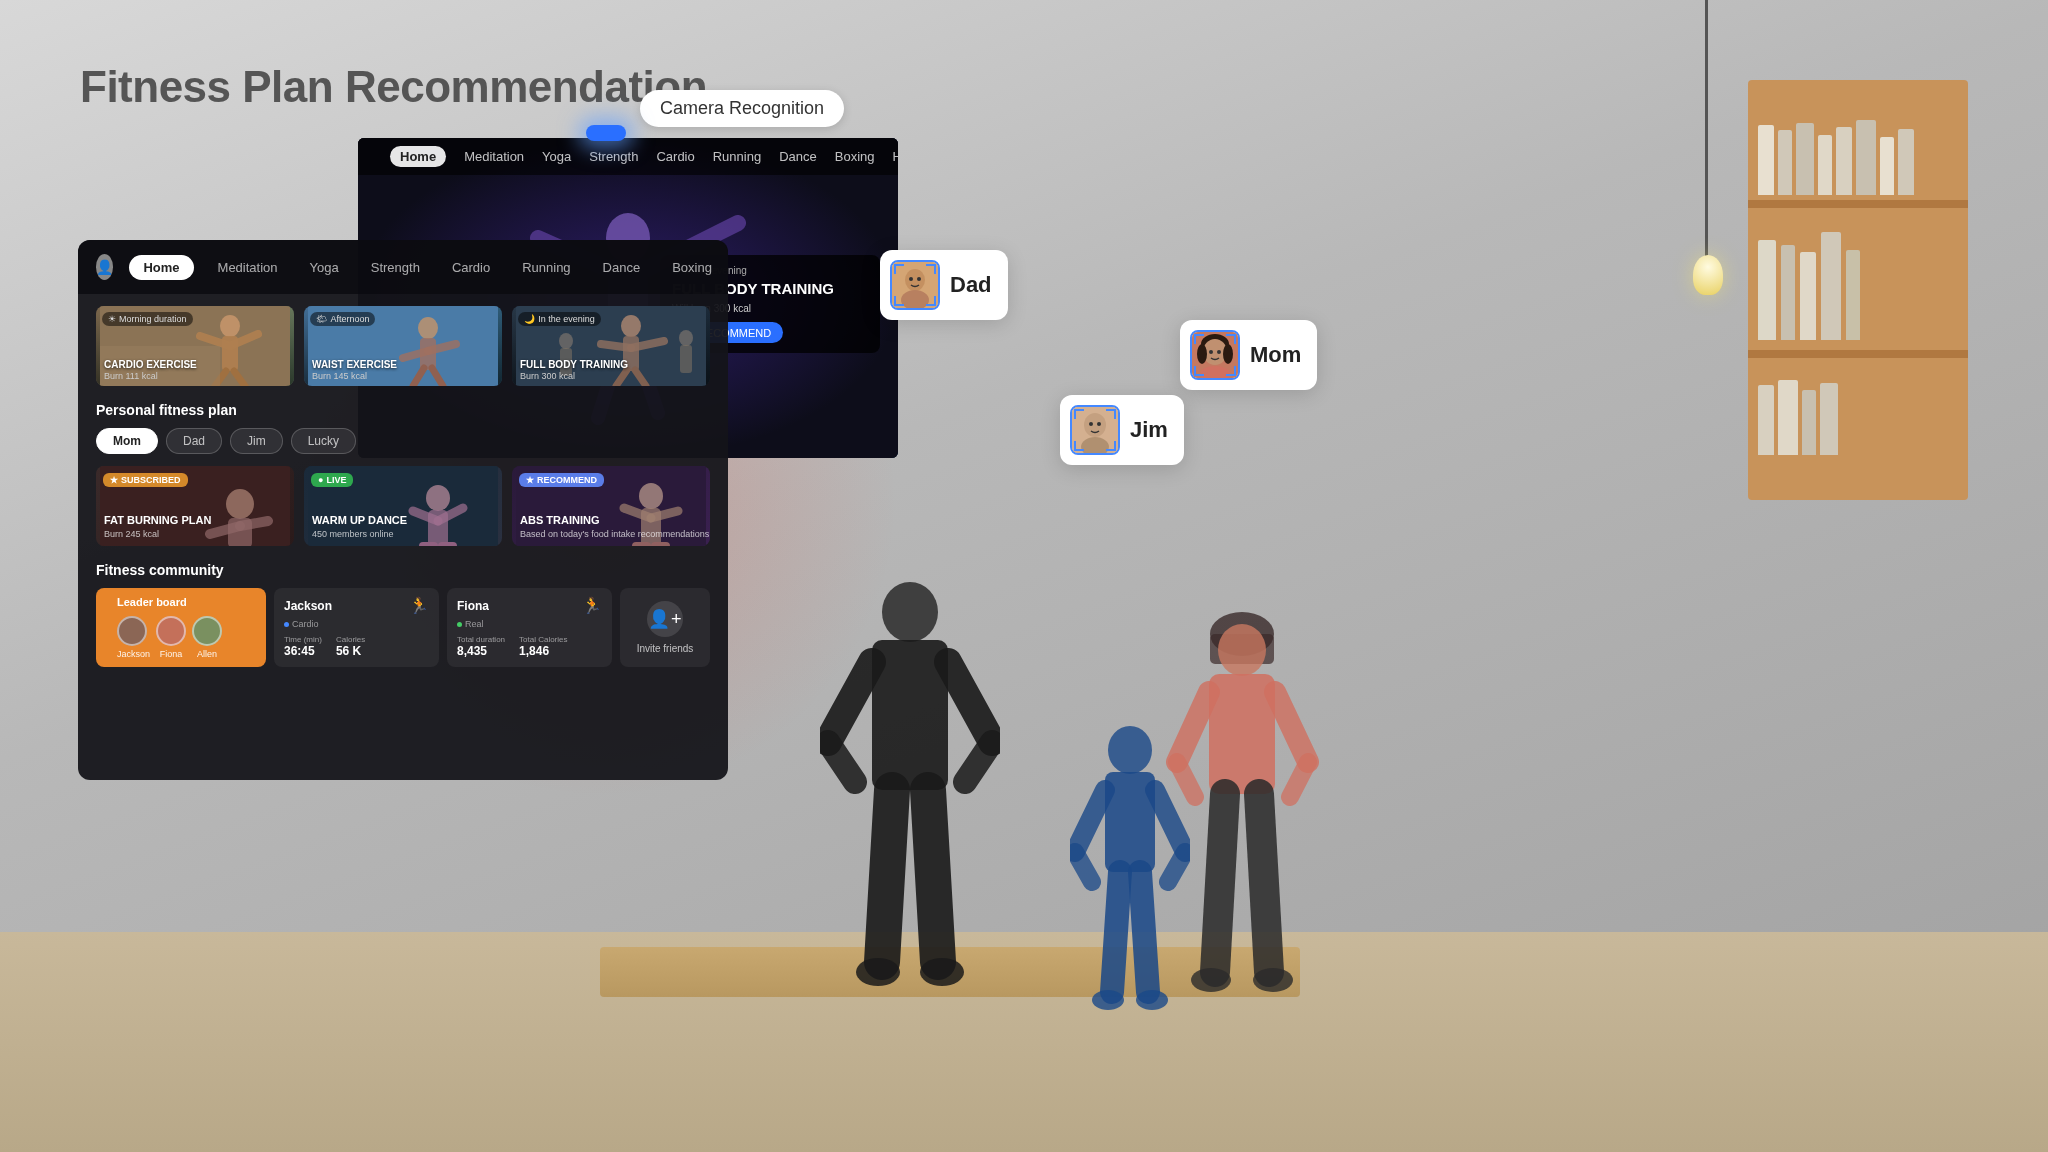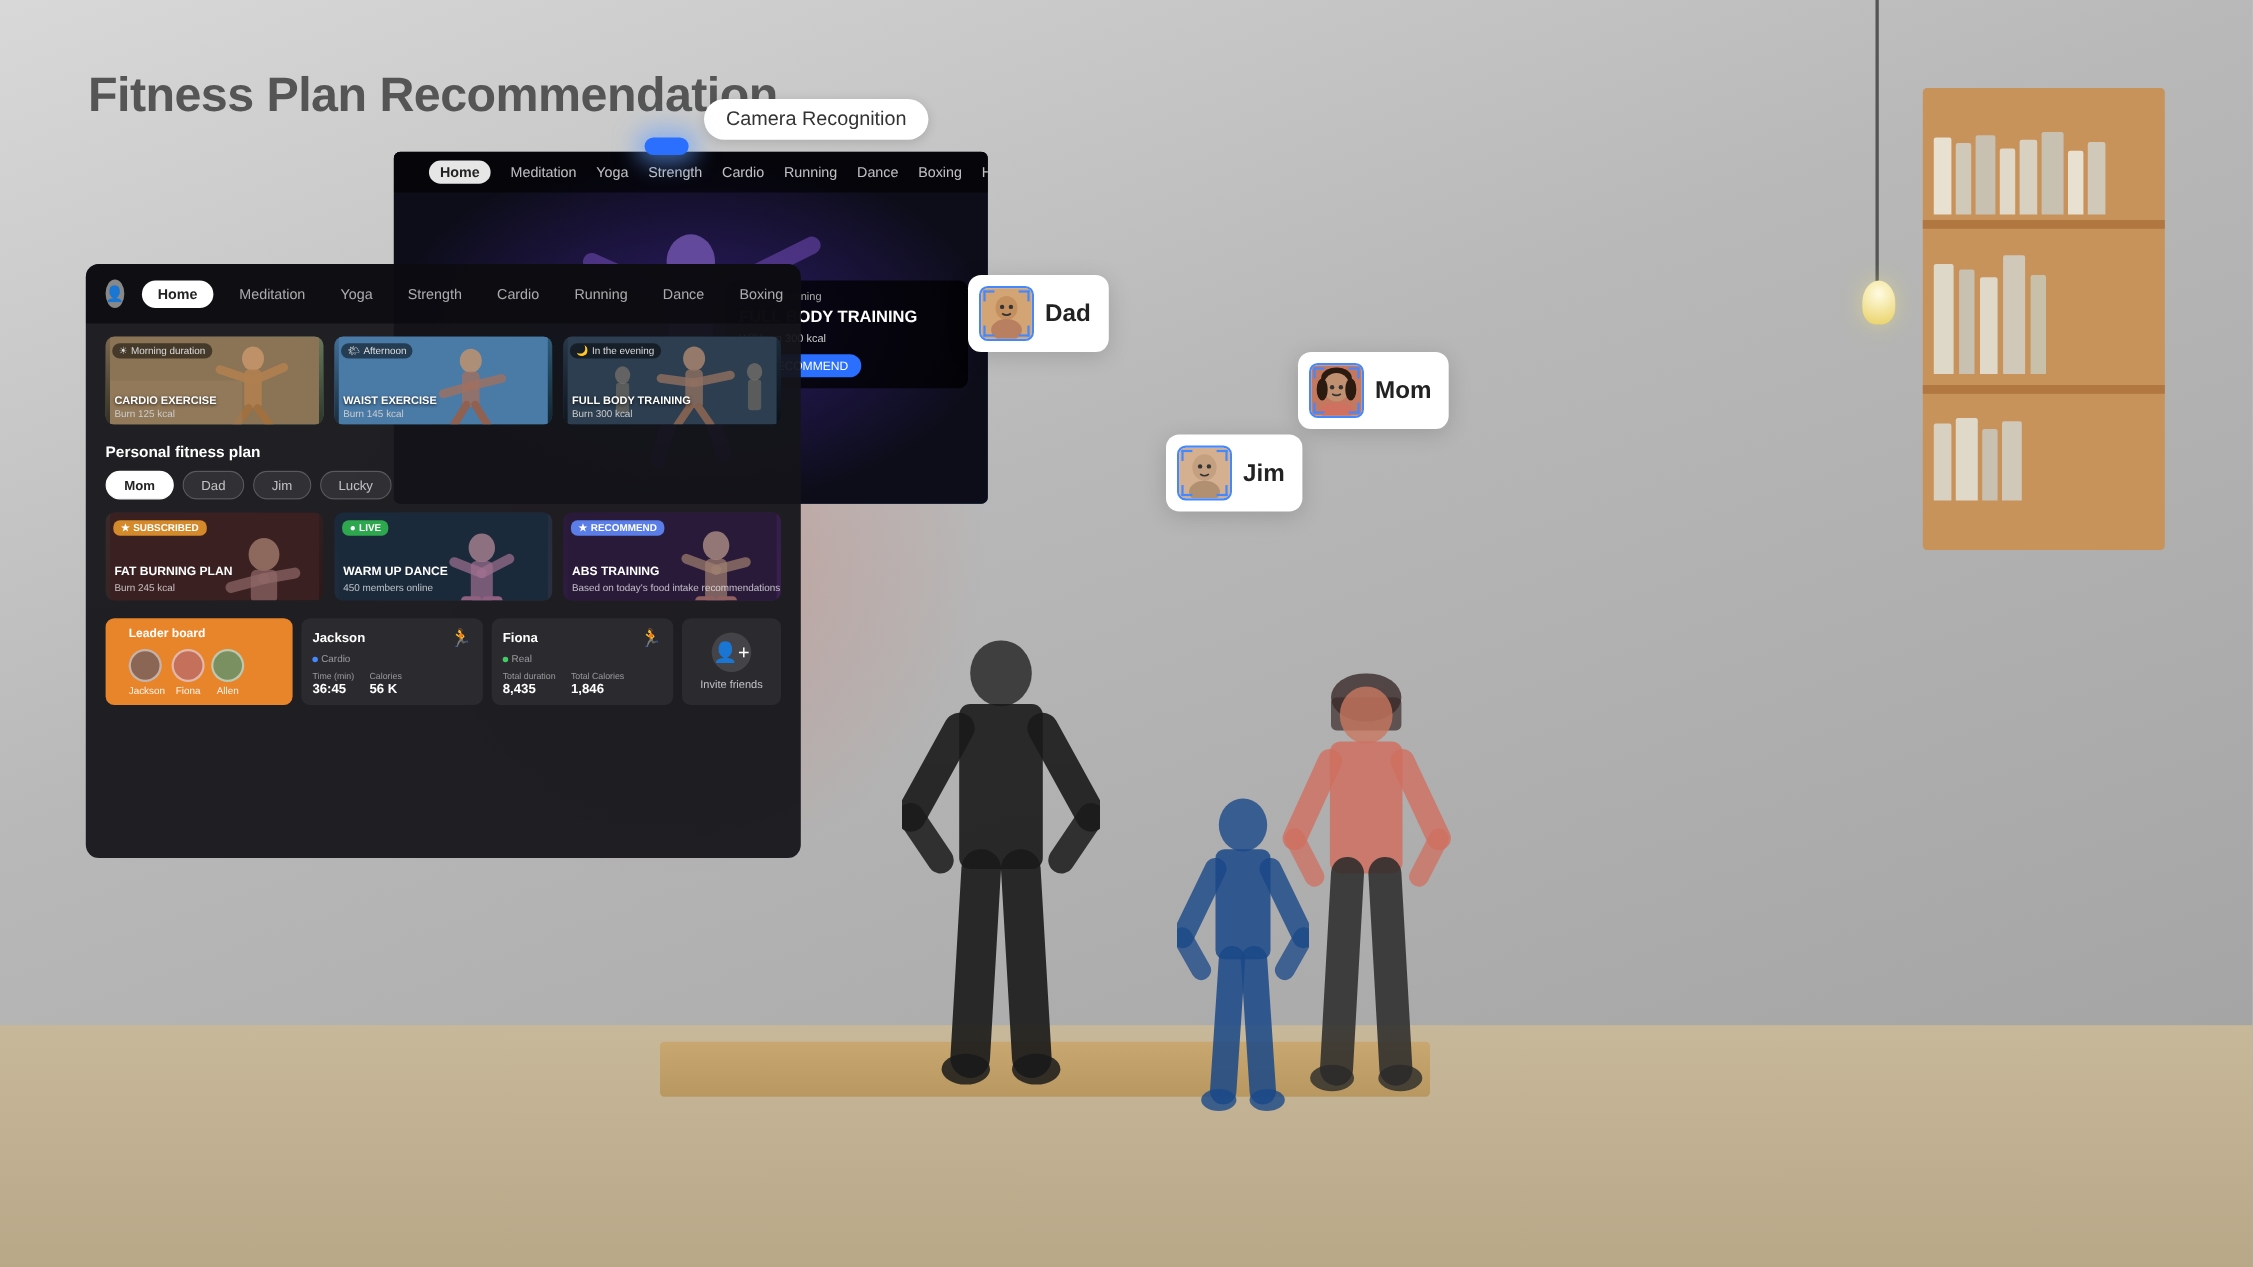--- a/index.html
+++ b/index.html
@@ -711,21 +711,21 @@
           <line x1="126" y1="65" x2="115" y2="80" stroke="#a07040" stroke-width="7" stroke-linecap="round"></line>
           <line x1="134" y1="65" x2="145" y2="80" stroke="#a07040" stroke-width="7" stroke-linecap="round"></line>
 
           <rect x="0" y="40" width="120" height="40" fill="#9a8060" opacity="0.5"></rect>
         </svg>
         <div class="card-time-badge">
           <span>☀</span>
           <span>Morning duration</span>
         </div>
         <div class="card-title">CARDIO EXERCISE</div>
-        <div class="card-kcal">Burn 125 kcal</div>
+        <div class="card-kcal">Burn 111 kcal</div>
       </div>
 
       <div class="exercise-card card-afternoon">
         <div class="card-overlay"></div>
         <svg width="100%" height="100%" viewBox="0 0 190 80" xmlns="http://www.w3.org/2000/svg" style="position:absolute;inset:0;">
           <rect width="190" height="80" fill="#4A7BA7"></rect>
           <ellipse cx="120" cy="22" rx="10" ry="11" fill="#c4956a" opacity="0.8"></ellipse>
           <rect x="112" y="32" width="16" height="32" rx="4" fill="#a07060" opacity="0.8"></rect>
           <line x1="120" y1="45" x2="95" y2="52" stroke="#a07060" stroke-width="8" stroke-linecap="round" opacity="0.8"></line>
           <line x1="120" y1="45" x2="148" y2="38" stroke="#a07060" stroke-width="8" stroke-linecap="round" opacity="0.8"></line>
@@ -822,20 +822,21 @@
         </svg>
         <div class="plan-badge badge-recommend">
           <span>★</span>
           <span>RECOMMEND</span>
         </div>
         <div class="plan-title">ABS TRAINING</div>
         <div class="plan-sub">Based on today's food intake recommendations</div>
       </div>
     </div>
 
+    <div class="section-title">Fitness community</div>
 
     <div class="community-row">
 
       <div class="leaderboard-card">
         <div class="leaderboard-title">Leader board</div>
         <div class="leaderboard-avatars">
           <div>
             <div class="avatar-circle" style="background:#8b6655;"></div>
             <div class="avatar-name">Jackson</div>
           </div>

